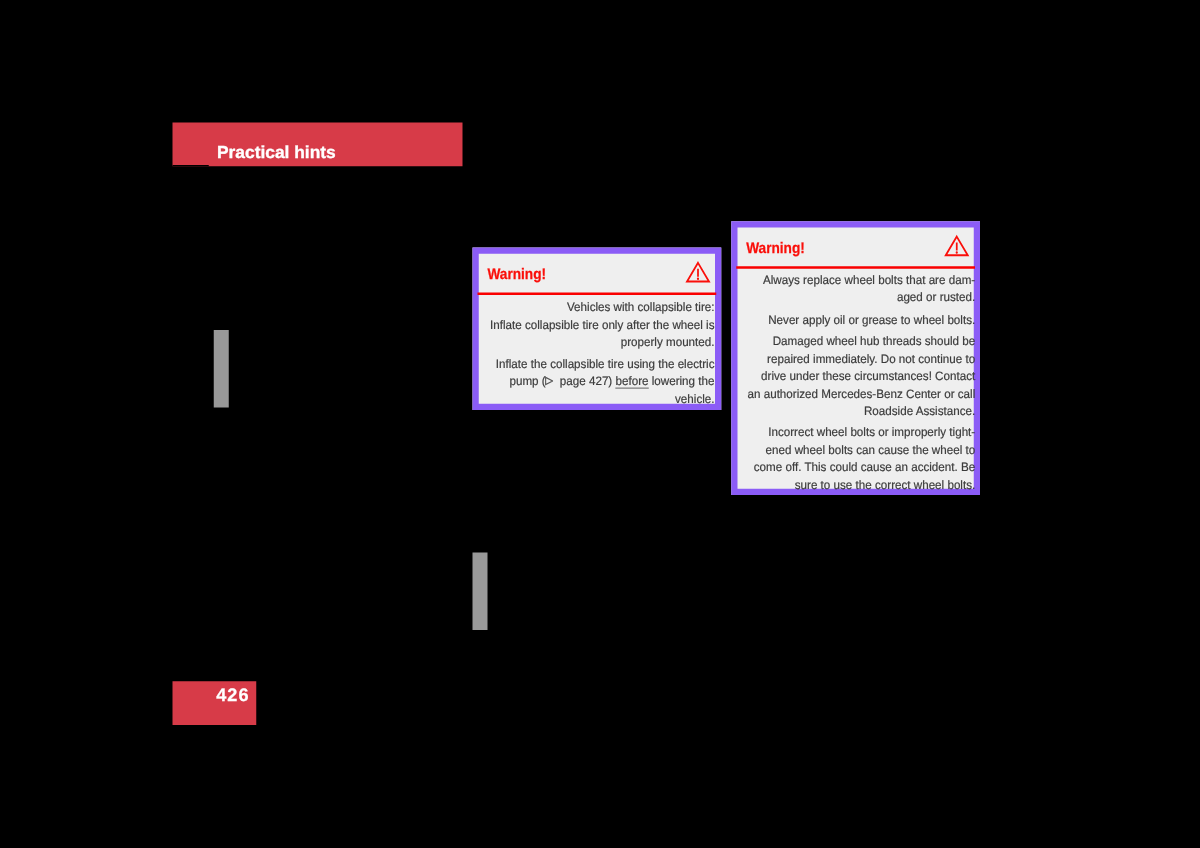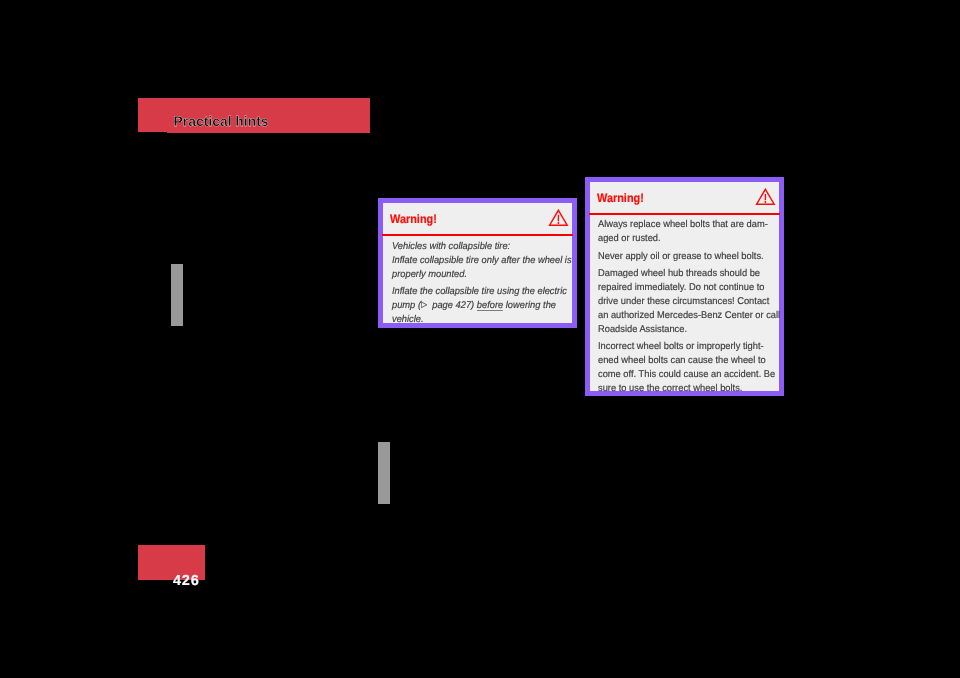--- a/index.html
+++ b/index.html
@@ -17,64 +17,64 @@
   
   .chapter-tab{
     position:absolute;left:138px;top:98px;width:231.5px;height:35px;
     background:#d73b48;
   }
   .chapter-tab .notch{
     position:absolute;left:0;bottom:0;width:29px;height:1px;background:#000;
   }
   .chapter-tab .title{
     position:absolute;left:35.6px;top:14.8px;
-    color:#000000;font-size:13.9px;font-weight:bold;letter-spacing:0px;
+    color:#ffffff;font-size:13.9px;font-weight:bold;letter-spacing:0px;
     white-space:nowrap;-webkit-text-stroke:0.28px #ffffff;
   }
 
   
   .page-num{
     position:absolute;left:138px;top:545px;width:67px;height:35px;
     background:#d73b48;
   }
   .page-num span{
     position:absolute;right:5.2px;top:3.5px;
-    color:#ffffff;font-size:14.5px;font-weight:bold;letter-spacing:0.9px;margin-top:24px;
+    color:#ffffff;font-size:14.5px;font-weight:bold;letter-spacing:0.9px;
     -webkit-text-stroke:0.2px #ffffff;
   }
 
   
   .marker{position:absolute;background:#999999;}
   .marker.m1{left:171px;top:264px;width:12px;height:62px;}
   .marker.m2{left:378px;top:442px;width:12px;height:62px;}
 
   
   .warnbox{
     position:absolute;background:#efefef;
     color:#3b3b3b;border:5px solid #8b5cf6;box-sizing:border-box;
   }
   .warnbox .wtitle{
     position:absolute;color:#fa0f0a;font-weight:bold;font-size:12.2px;
     white-space:nowrap;transform:scaleX(0.895);transform-origin:left top;
     -webkit-text-stroke:0.2px #fa0f0a;
   }
   .warnbox .wrule{position:absolute;left:-1px;right:-1px;height:1.7px;background:#fa0000;}
-  .warnbox .body{position:absolute;font-size:9.75px;-webkit-text-stroke:0.16px #3b3b3b;}
+  .warnbox .body{position:absolute;font-size:9.75px;text-align:right;-webkit-text-stroke:0.16px #3b3b3b;}
   .warnbox .ln{white-space:nowrap;height:13.9px;line-height:13.9px;transform:scaleX(0.955);transform-origin:left center;}
   .warnbox .gap{height:3.7px;}
   u.emph{text-decoration:none;background-image:linear-gradient(#7d7d7d,#7d7d7d);background-repeat:no-repeat;background-size:100% 1px;background-position:0 9.6px;}
   .tri-glyph{display:inline-block;width:7.4px;height:7.6px;position:relative;top:0.9px;margin:0 2.3px 0 -0.6px;font-size:0;line-height:0;overflow:hidden;}
   .tri-glyph svg{display:block;}
 
   
   #warn1{left:378px;top:198px;width:199px;height:130px;}
   #warn1 .wtitle{left:7.3px;top:9.2px;}
   #warn1 .wicon{position:absolute;left:164.7px;top:4.9px;}
   #warn1 .wrule{top:31px;}
-  #warn1 .body{left:9.3px;top:36.8px;font-style:italic;}
+  #warn1 .body{left:9.3px;top:36.8px;}
 
   
   #warn2{left:585px;top:177px;width:199px;height:219px;}
   #warn2 .wtitle{left:6.6px;top:8.7px;}
   #warn2 .wicon{position:absolute;left:164.9px;top:5.1px;}
   #warn2 .wrule{top:31px;}
   #warn2 .body{left:8px;top:36.1px;}
 
   
   .watermark{

